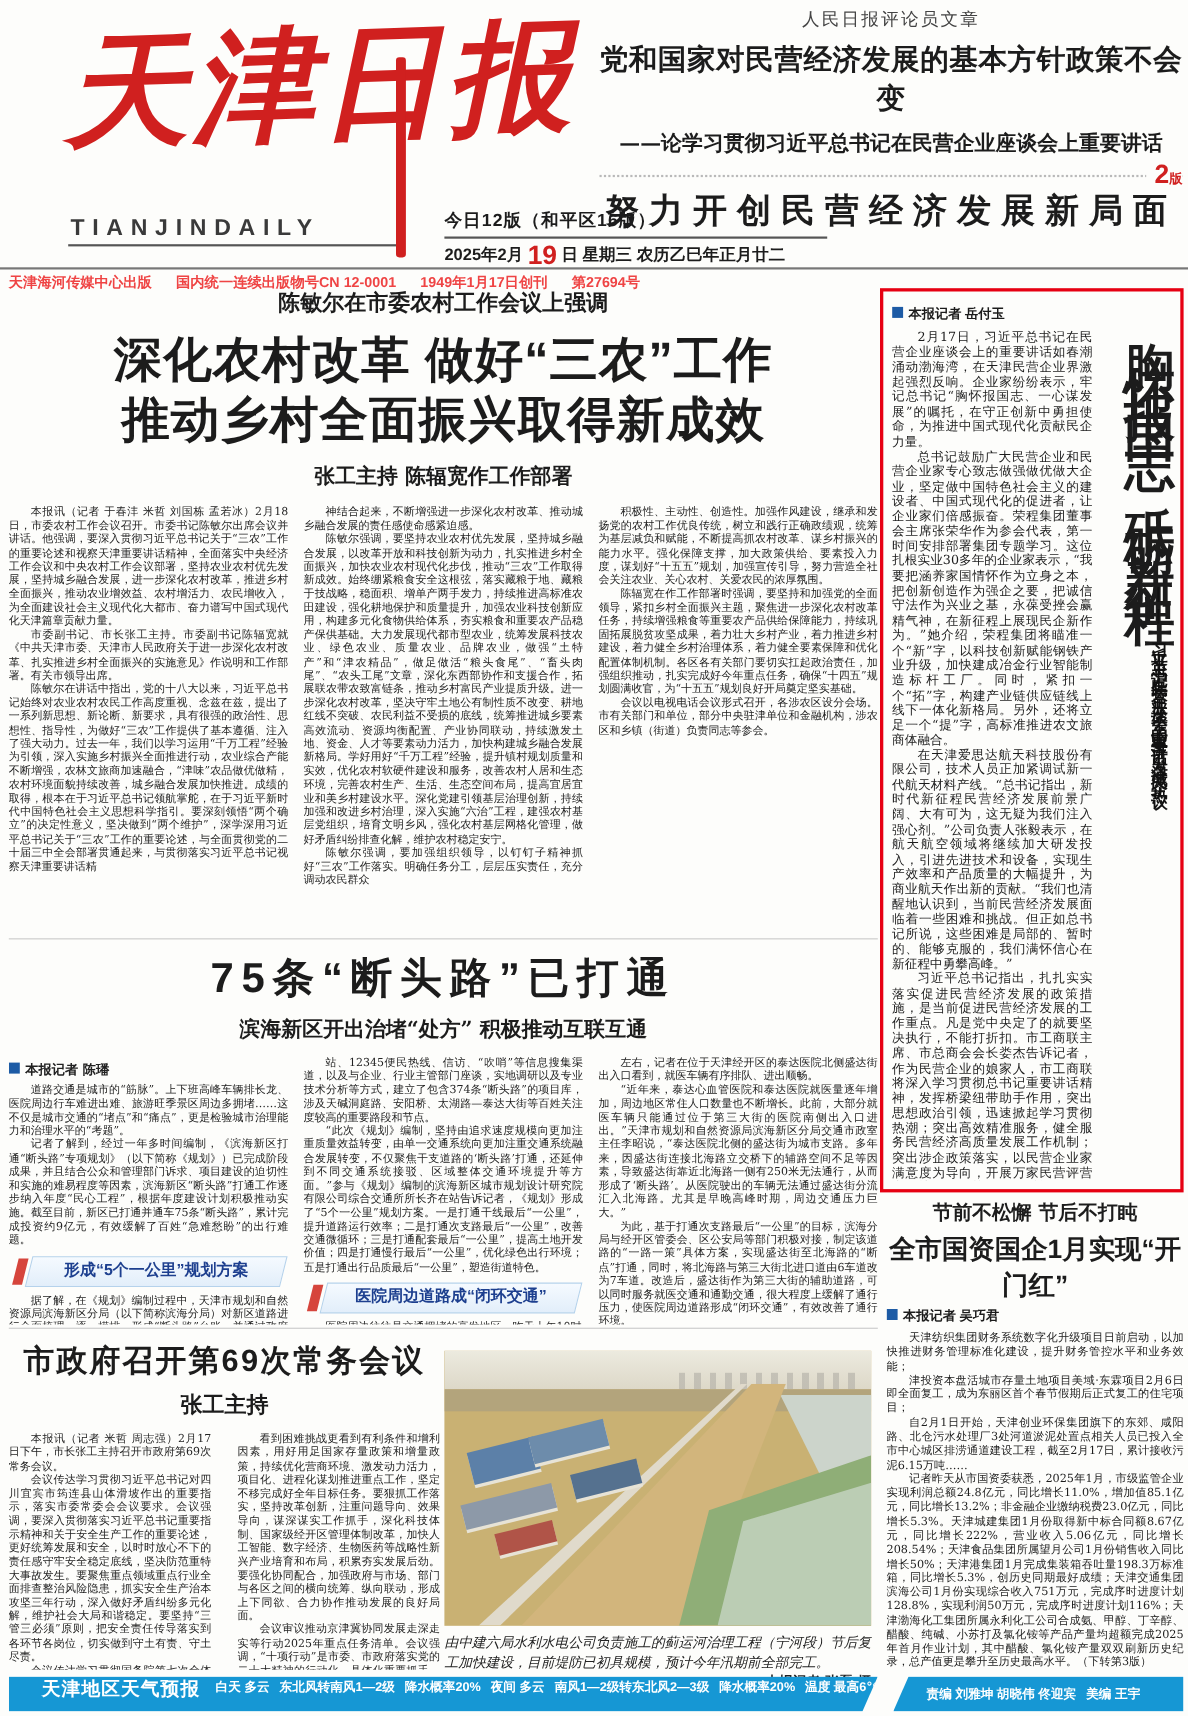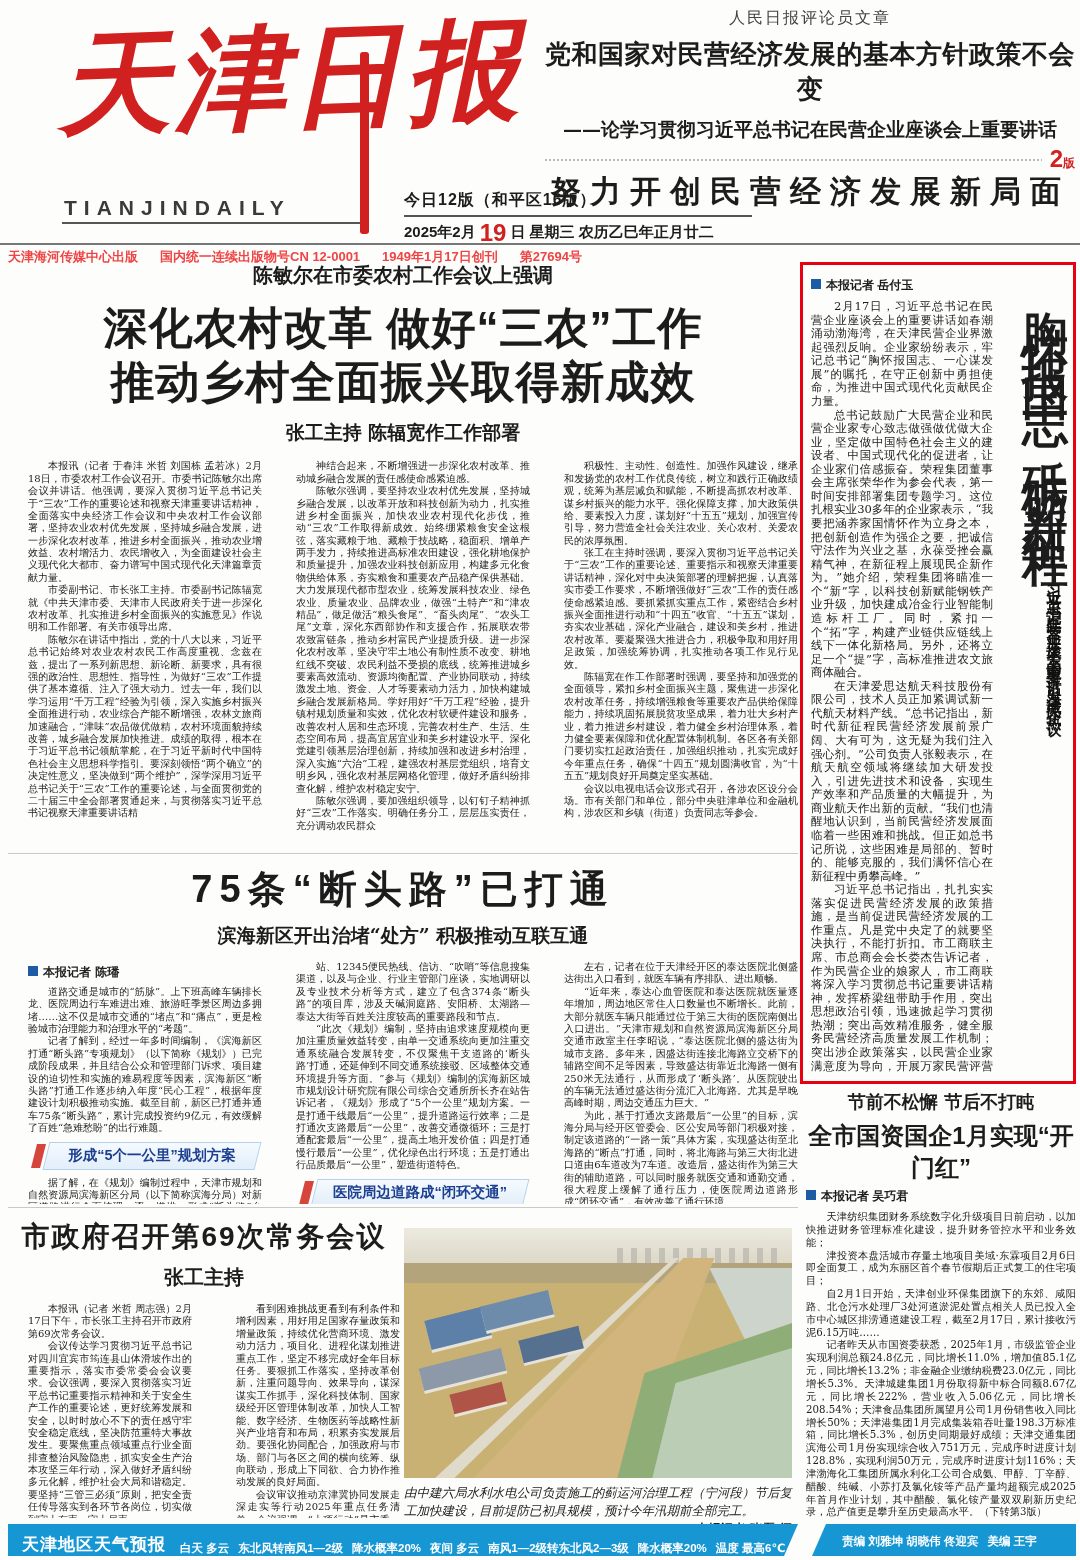--- a/index.html
+++ b/index.html
@@ -30,21 +30,21 @@
   .tr-sub2{font-size:19px;font-weight:bold;margin-top:8px;font-family:"DejaVu Serif",serif;}
   
   .pub-rule{position:absolute;left:0;top:243px;width:1080px;height:2px;background:#777;}
   .publine{position:absolute;left:8px;top:248px;width:1000px;font-size:13px;color:#ef4444;font-weight:bold;}
   .publine p{display:inline;margin:0 22px 0 0;}
   
   .kicker{font-size:20px;font-weight:bold;text-align:center;font-family:"DejaVu Serif",serif;}
   .byline{font-size:12px;font-weight:bold;margin:4px 0 6px 0;}
   .byline .sq{display:inline-block;width:10px;height:10px;background:#1d5ba5;margin-right:5px;}
   .cols{display:flex;gap:14px;}
-  .col{flex:1;overflow:hidden;text-align:justify;margin-left:20px;}
+  .col{flex:1;overflow:hidden;text-align:justify;}
   .para{margin:0;text-indent:2em;}
   .bodytext{font-size:10px;line-height:1.24;font-family:"DejaVu Serif",serif;color:#222;}
   
   .main-article{position:absolute;left:8px;top:262px;width:790px;height:588px;overflow:hidden;}
   .ma-h{font-size:44px;font-weight:900;text-align:center;line-height:1.22;margin-top:12px;letter-spacing:1px;}
   .ma-deck{font-size:19px;font-weight:bold;text-align:center;margin-top:12px;font-family:"DejaVu Serif",serif;}
   .ma-cols{margin-top:14px;height:372px;}
   .divider{position:absolute;left:8px;width:790px;height:1px;background:#c9c9c9;}
   
   .feature{position:absolute;left:800px;top:262px;width:276px;height:822px;border:3px solid #e60012;
@@ -93,21 +93,21 @@
           font-family:"DejaVu Serif",serif;font-style:italic;text-align:justify;color:#222;}
   .ph-credit{float:right;font-weight:bold;font-style:normal;}
   
   .soe-article{position:absolute;left:806px;top:1090px;width:270px;height:428px;overflow:hidden;}
   .soe-kicker{font-size:18px;font-weight:bold;text-align:center;font-family:"DejaVu Serif",serif;}
   .soe-h{font-size:24px;font-weight:900;text-align:center;margin-top:6px;}
   .soe-body{font-size:10.2px;line-height:1.26;font-family:"DejaVu Serif",serif;text-align:justify;}
   
   .footer-left{position:absolute;left:8px;top:1524px;width:790px;height:32px;background:#1697d4;
       clip-path:polygon(0 0,100% 0,calc(100% - 14px) 100%,0 100%);
-      display:flex;align-items:flex-end;color:#fff;padding-left:14px;box-sizing:border-box;gap:14px;}
+      display:flex;align-items:flex-start;color:#fff;padding-left:30px;box-sizing:border-box;gap:14px;}
   .footer-right{position:absolute;left:812px;top:1524px;width:264px;height:32px;background:#1697d4;
       clip-path:polygon(14px 0,100% 0,100% 100%,0 100%);
       display:flex;align-items:center;justify-content:center;color:#fff;gap:12px;}
   .fw-title{font-size:17px;font-weight:bold;letter-spacing:1px;white-space:nowrap;}
   .fw-items p,.fc-items p{display:inline;margin:0 9px 0 0;font-size:11.5px;font-weight:bold;white-space:nowrap;}
   .fw-items,.fc-items{white-space:nowrap;overflow:hidden;}
 </style>
 </head>
 <body>
 
@@ -150,21 +150,20 @@
           <p class="para">市委副书记、市长张工主持。市委副书记陈辐宽就《中共天津市委、天津市人民政府关于进一步深化农村改革、扎实推进乡村全面振兴的实施意见》作说明和工作部署。有关市领导出席。</p>
           <p class="para">陈敏尔在讲话中指出，党的十八大以来，习近平总书记始终对农业农村农民工作高度重视、念兹在兹，提出了一系列新思想、新论断、新要求，具有很强的政治性、思想性、指导性，为做好“三农”工作提供了基本遵循、注入了强大动力。过去一年，我们以学习运用“千万工程”经验为引领，深入实施乡村振兴全面推进行动，农业综合产能不断增强，农林文旅商加速融合，“津味”农品做优做精，农村环境面貌持续改善，城乡融合发展加快推进。成绩的取得，根本在于习近平总书记领航掌舵，在于习近平新时代中国特色社会主义思想科学指引。要深刻领悟“两个确立”的决定性意义，坚决做到“两个维护”，深学深用习近平总书记关于“三农”工作的重要论述，与全面贯彻党的二十届三中全会部署贯通起来，与贯彻落实习近平总书记视察天津重要讲话精</p>
         </div>
       <div class="col">
           <p class="para">神结合起来，不断增强进一步深化农村改革、推动城乡融合发展的责任感使命感紧迫感。</p>
           <p class="para">陈敏尔强调，要坚持农业农村优先发展，坚持城乡融合发展，以改革开放和科技创新为动力，扎实推进乡村全面振兴，加快农业农村现代化步伐，推动“三农”工作取得新成效。始终绷紧粮食安全这根弦，落实藏粮于地、藏粮于技战略，稳面积、增单产两手发力，持续推进高标准农田建设，强化耕地保护和质量提升，加强农业科技创新应用，构建多元化食物供给体系，夯实粮食和重要农产品稳产保供基础。大力发展现代都市型农业，统筹发展科技农业、绿色农业、质量农业、品牌农业，做强“土特产”和“津农精品”，做足做活“粮头食尾”、“畜头肉尾”、“农头工尾”文章，深化东西部协作和支援合作，拓展联农带农致富链条，推动乡村富民产业提质升级。进一步深化农村改革，坚决守牢土地公有制性质不改变、耕地红线不突破、农民利益不受损的底线，统筹推进城乡要素高效流动、资源均衡配置、产业协同联动，持续激发土地、资金、人才等要素动力活力，加快构建城乡融合发展新格局。学好用好“千万工程”经验，提升镇村规划质量和实效，优化农村软硬件建设和服务，改善农村人居和生态环境，完善农村生产、生活、生态空间布局，提高宜居宜业和美乡村建设水平。深化党建引领基层治理创新，持续加强和改进乡村治理，深入实施“六治”工程，建强农村基层党组织，培育文明乡风，强化农村基层网格化管理，做好矛盾纠纷排查化解，维护农村稳定安宁。</p>
           <p class="para">陈敏尔强调，要加强组织领导，以钉钉子精神抓好“三农”工作落实。明确任务分工，层层压实责任，充分调动农民群众</p>
         </div>
       <div class="col">
           <p class="para">积极性、主动性、创造性。加强作风建设，继承和发扬党的农村工作优良传统，树立和践行正确政绩观，统筹为基层减负和赋能，不断提高抓农村改革、谋乡村振兴的能力水平。强化保障支撑，加大政策供给、要素投入力度，谋划好“十五五”规划，加强宣传引导，努力营造全社会关注农业、关心农村、关爱农民的浓厚氛围。</p>
-          <p class="para">张工在主持时强调，要深入贯彻习近平总书记关于“三农”工作的重要论述、重要指示和视察天津重要讲话精神，深化对中央决策部署的理解把握，认真落实市委工作要求，不断增强做好“三农”工作的责任感使命感紧迫感。要抓紧抓实重点工作，紧密结合乡村振兴全面推进行动和“十四五”收官、“十五五”谋划，夯实农业基础，深化产业融合，建设和美乡村，推进农村改革。要凝聚强大推进合力，积极争取和用好用足政策，加强统筹协调，扎实推动各项工作见行见效。</p>
           <p class="para">陈辐宽在作工作部署时强调，要坚持和加强党的全面领导，紧扣乡村全面振兴主题，聚焦进一步深化农村改革任务，持续增强粮食等重要农产品供给保障能力，持续巩固拓展脱贫攻坚成果，着力壮大乡村产业，着力推进乡村建设，着力健全乡村治理体系，着力健全要素保障和优化配置体制机制。各区各有关部门要切实扛起政治责任，加强组织推动，扎实完成好今年重点任务，确保“十四五”规划圆满收官，为“十五五”规划良好开局奠定坚实基础。</p>
           <p class="para">会议以电视电话会议形式召开，各涉农区设分会场。市有关部门和单位，部分中央驻津单位和金融机构，涉农区和乡镇（街道）负责同志等参会。</p>
         </div>
     </div>
   </div>
 
   <div class="divider" style="top:853px"></div>
 
   <div class="feature">
     <div class="feat-inner">

